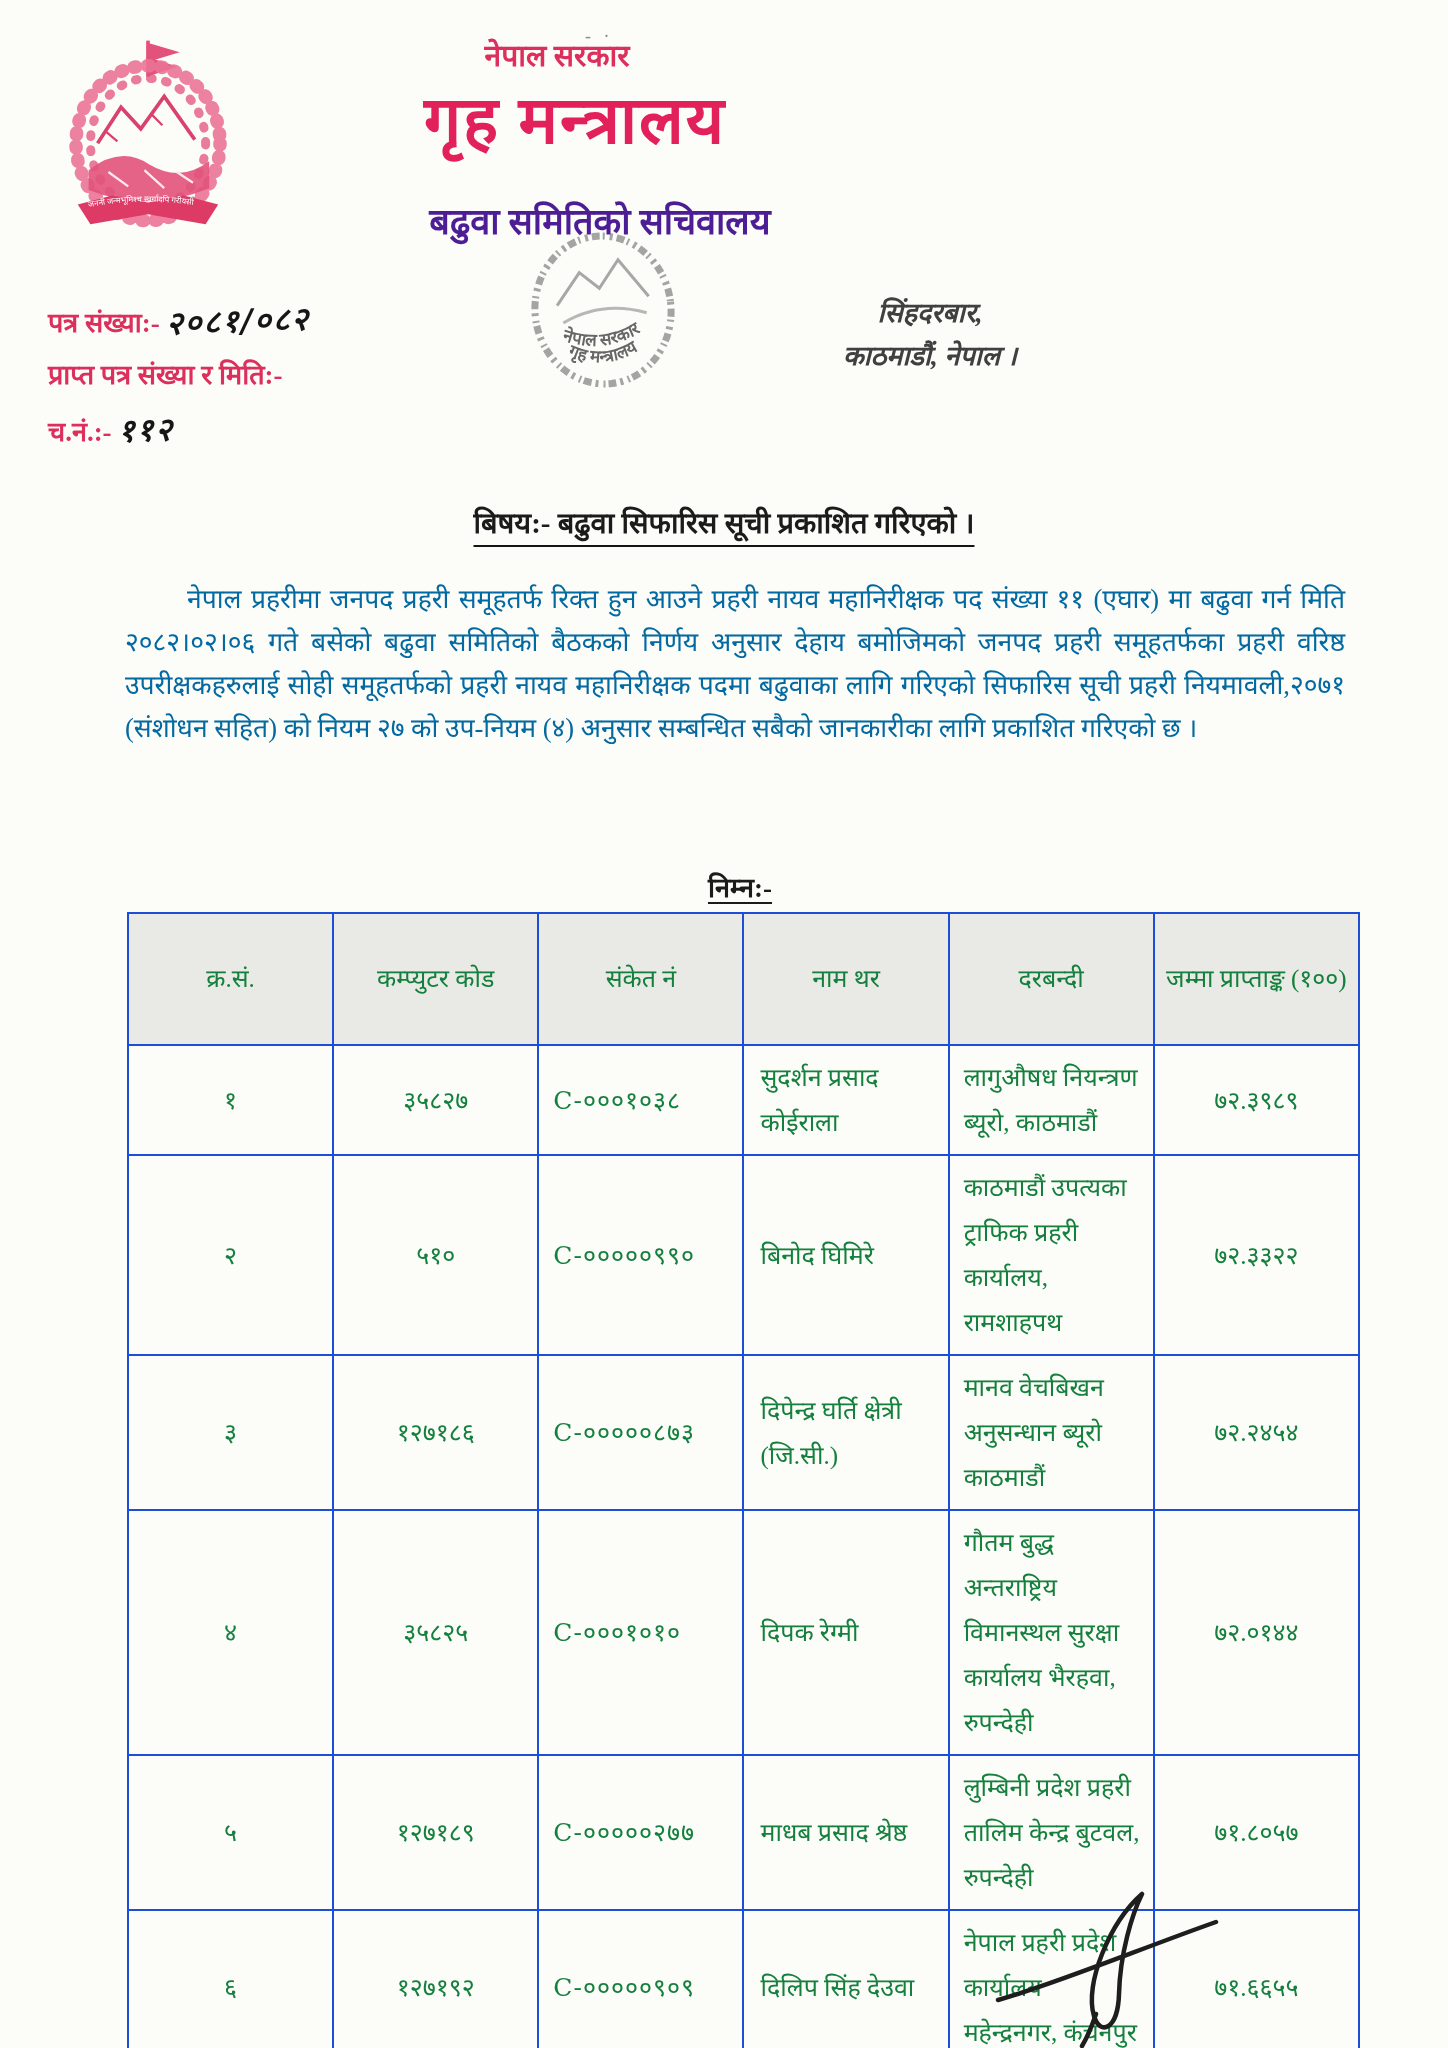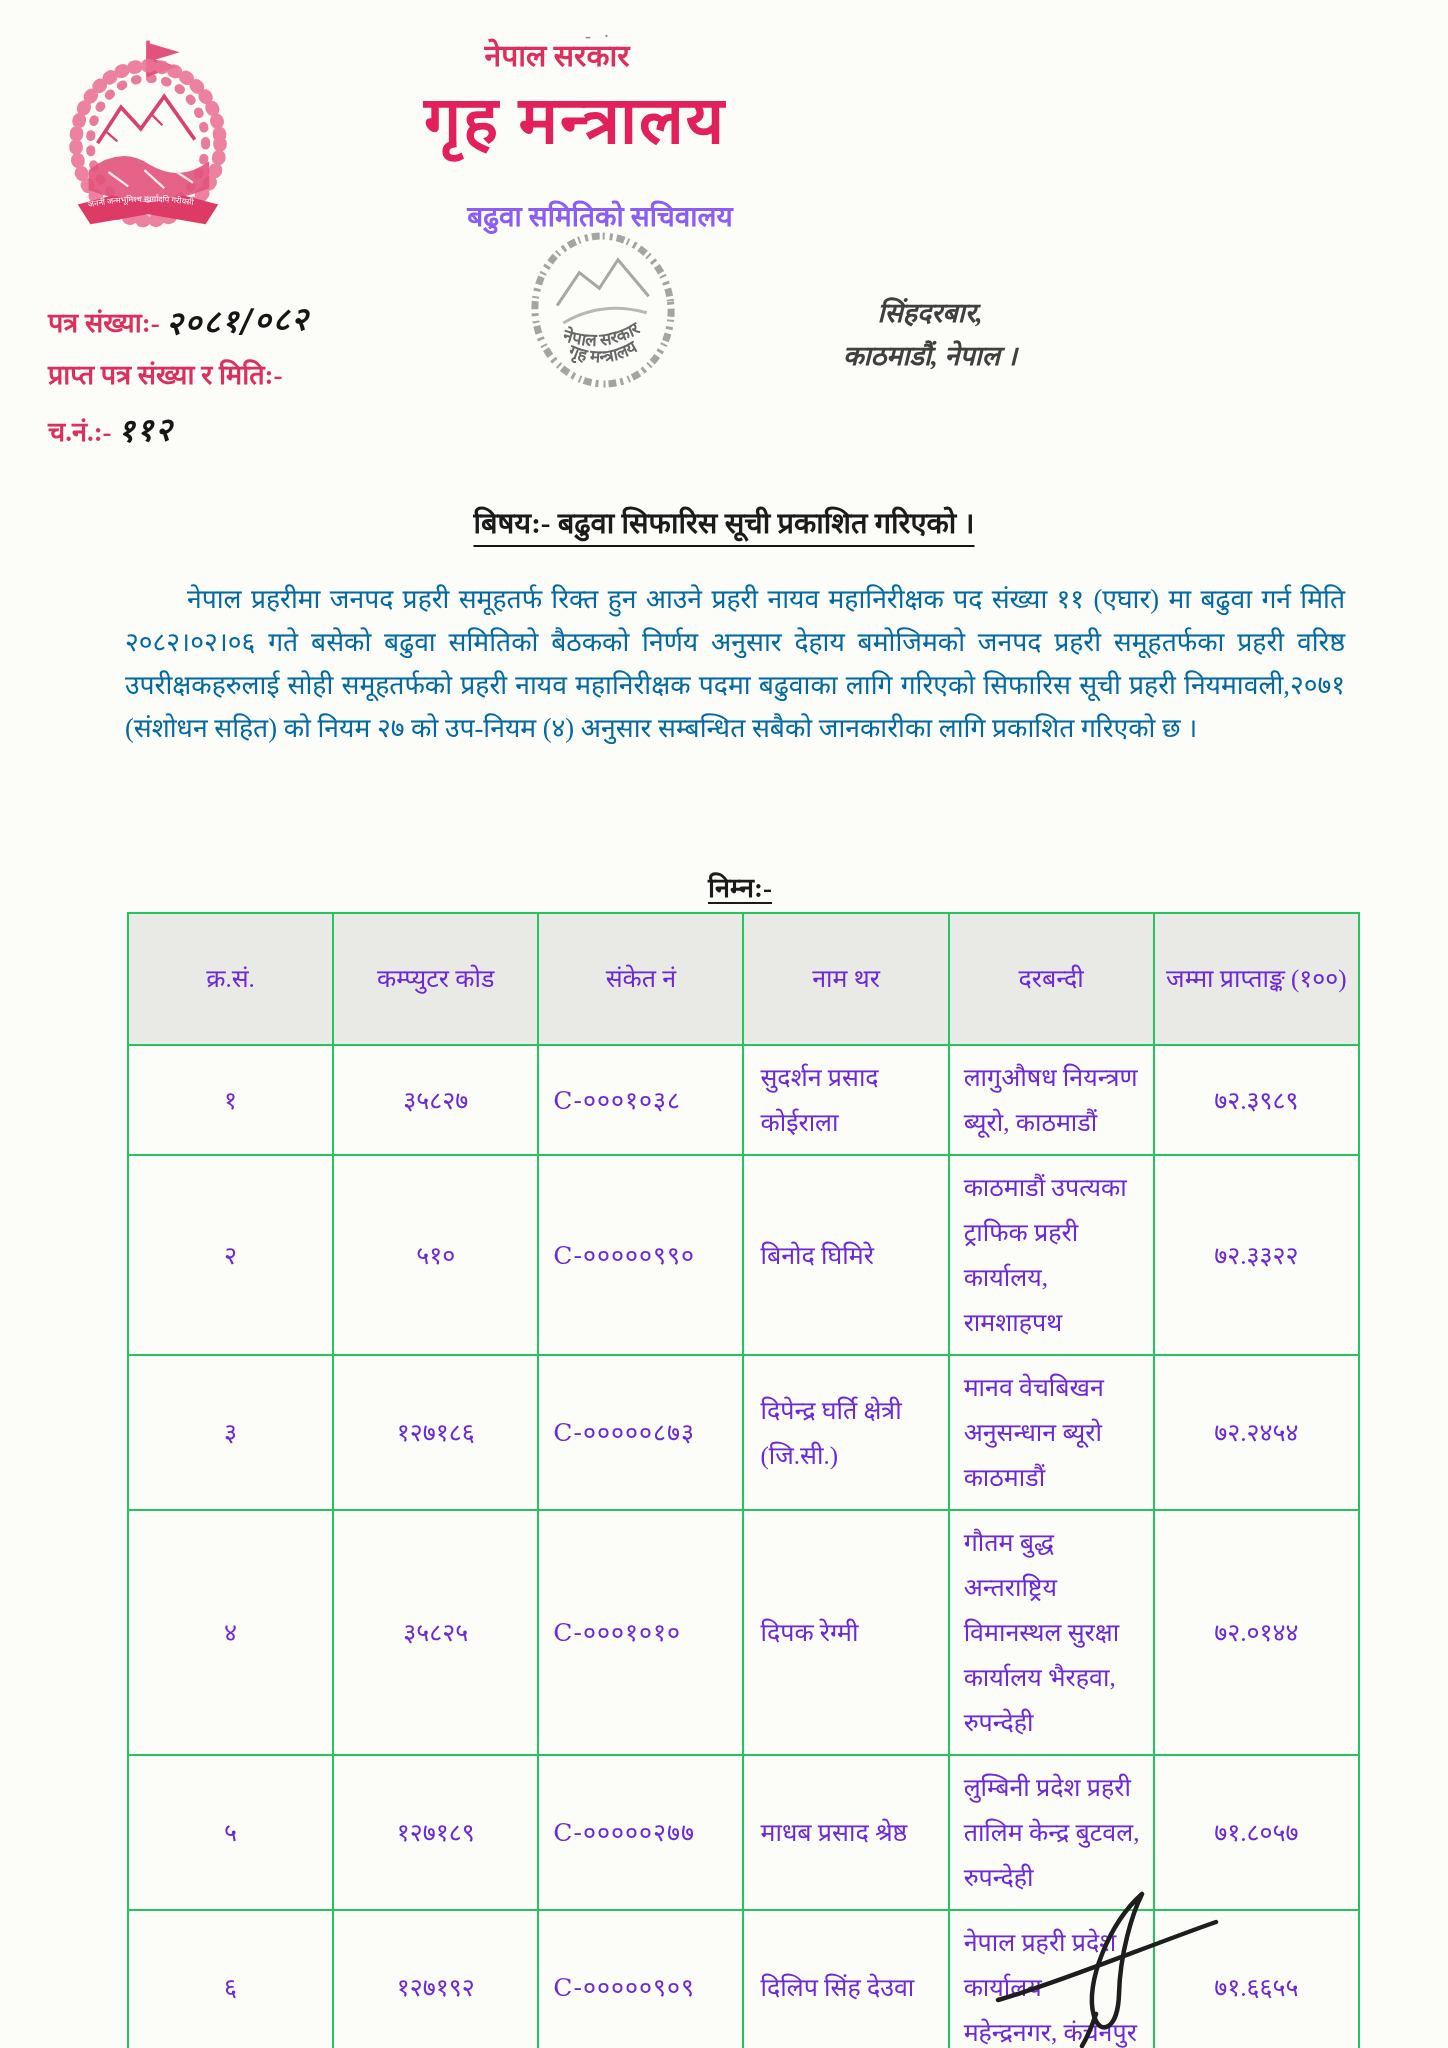--- a/index.html
+++ b/index.html
@@ -17,21 +17,21 @@
     position:absolute; top:34px; left:557px; transform:translateX(-50%);
     font-size:30px; font-weight:bold; color:#dc2f5b; white-space:nowrap;
   }
   .ministry-title {
     position:absolute; top:72px; left:575px; transform:translateX(-50%);
     font-size:66px; font-weight:bold; color:#e2205a; white-space:nowrap;
     letter-spacing:2px;
   }
   .secretariat {
     position:absolute; top:196px; left:600px; transform:translateX(-50%);
-    font-size:28px; font-weight:bold; color:#8b5cf6; white-space:nowrap; z-index:3;
+    font-size:36px; font-weight:bold; color:#4c1d95; white-space:nowrap; z-index:3;
   }
   .emblem { position:absolute; top:36px; left:58px; width:180px; height:200px; }
   .stamp  { position:absolute; top:222px; left:498px; width:210px; height:175px; z-index:2; opacity:.85; }
   .scan-mark { position:absolute; top:26px; left:585px; color:#8a8a8a; font-size:18px; letter-spacing:4px; }
   .ref-block { position:absolute; top:292px; left:48px; font-size:27px; font-weight:bold; color:#dc2f5b; line-height:1.85; }
   .ref-line { white-space:nowrap; }
   .handwriting {
     font-family:"DejaVu Serif", serif; font-style:italic; font-weight:bold;
     color:#161616; font-size:32px; display:inline-block; transform:rotate(-2deg);
     letter-spacing:2px;
@@ -54,21 +54,21 @@
     text-indent:62px;
   }
   .list-intro {
     position:absolute; top:868px; left:724px; transform:translateX(-50%);
     font-size:27px; font-weight:bold; text-decoration:underline;
     text-underline-offset:5px;
     margin-left:16px;
   }
   
   .roster { position:absolute; top:912px; left:127px; width:1233px; border-collapse:collapse; table-layout:fixed; }
-  .roster th, .roster td { border:2px solid #22c55e; font-size:25px; font-weight:normal; color:#6d28d9; vertical-align:middle; }
+  .roster th, .roster td { border:2px solid #1d4ed8; font-size:25px; font-weight:normal; color:#15803d; vertical-align:middle; }
   .roster thead th {
     height:122px; text-align:center; line-height:1.5; padding:4px 6px;
     background:linear-gradient(180deg,#c3c3c0 0%,#d9d9d6 22%,#f3f3ef 60%,#ececе8 100%);
     background-color:#e9e9e5;
   }
   .roster td { padding:9px 12px; line-height:1.8; }
   .roster tr { height:88px; }
   .roster td.c0 { text-align:center; width:69px; }
   .roster td.c1 { text-align:center; width:118px; }
   .roster td.c2 { text-align:left; width:214px; font-family:"DejaVu Serif", serif; padding-left:14px; letter-spacing:1px; }

